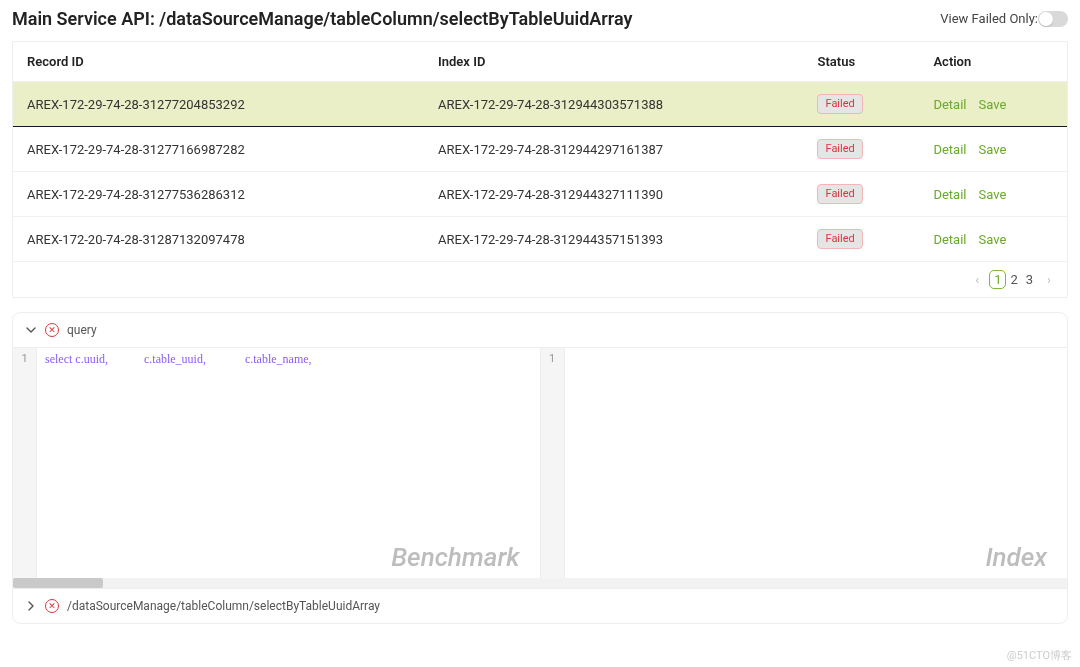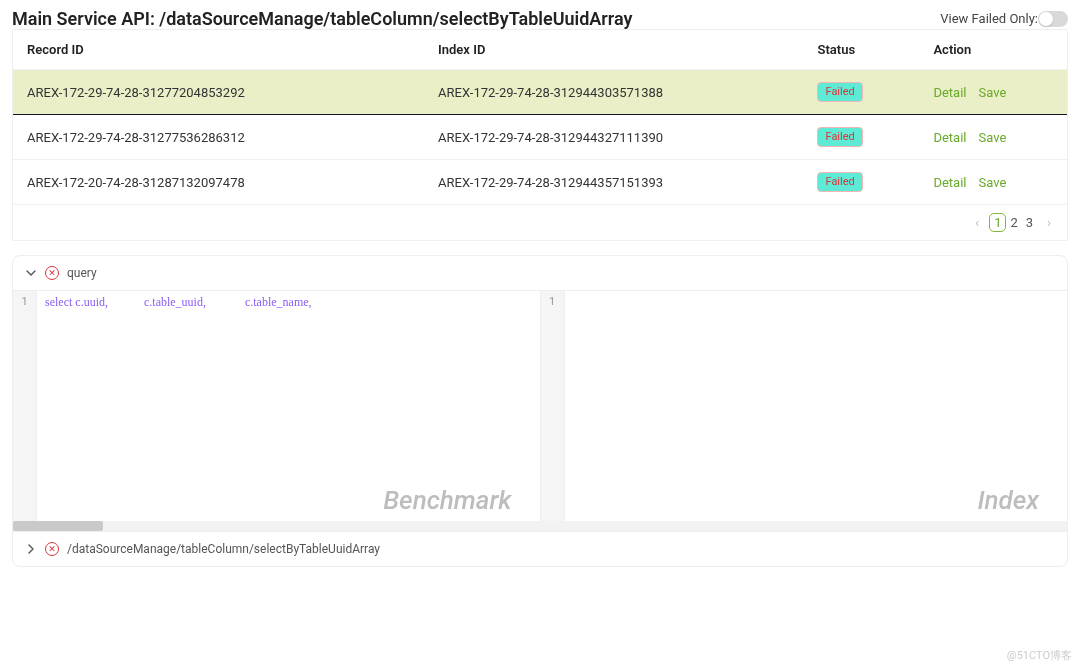--- a/index.html
+++ b/index.html
@@ -9,20 +9,21 @@
     background: #fff;
     color: #333;
     font-size: 13px;
     padding: 8px 12px;
     width: 1080px;
   }
   .header-row {
     display: flex;
     justify-content: space-between;
     align-items: center;
+    margin-bottom: 12px;
   }
   .page-title {
     font-size: 18px;
     font-weight: 600;
     color: #222;
   }
   .toggle-wrap {
     display: flex;
     align-items: center;
     gap: 0;
@@ -70,21 +71,21 @@
     color: #222;
     background: #fff;
   }
   table.data tr.highlight td {
     background: #eaefc7;
     border-bottom: 1px solid #0f172a;
   }
   .badge-failed {
     display: inline-block;
     border: 1px solid #f4b5b5;
-    background: #5eead4;
+    background: #e5e5e5;
     color: #d9363e;
     border-radius: 4px;
     font-size: 11px;
     padding: 1px 7px;
     line-height: 16px;
   }
   .link {
     color: #6aaa2a;
     cursor: pointer;
     margin-right: 12px;
@@ -171,21 +172,21 @@
   .code {
     font-family: Liberation Serif, serif;
     font-size: 12px;
     padding: 4px 8px;
     white-space: pre;
     color:#8b5cf6;
     flex:1;
   }
   .watermark {
     position: absolute;
-    right: 28px;
+    right: 20px;
     bottom: 6px;
     font-size: 26px;
     font-style: italic;
     color: #bdbdbd;
     font-weight: 500;
     pointer-events:none;
   }
   .scroll-track {
     height: 10px;
     background: #f2f2f2;
@@ -234,20 +235,26 @@
         <th style="width:39%">Record ID</th>
         <th style="width:36%">Index ID</th>
         <th style="width:11%">Status</th>
         <th style="width:14%">Action</th>
       </tr>
     </thead>
     <tbody id="rows-body">
         <tr class="highlight">
           <td>AREX-172-29-74-28-31277204853292</td>
           <td>AREX-172-29-74-28-312944303571388</td>
+          <td><span class="badge-failed">Failed</span></td>
+          <td><span class="link">Detail</span><span class="link">Save</span></td>
+        </tr>
+        <tr>
+          <td>AREX-172-29-74-28-31277166987282</td>
+          <td>AREX-172-29-74-28-312944297161387</td>
           <td><span class="badge-failed">Failed</span></td>
           <td><span class="link">Detail</span><span class="link">Save</span></td>
         </tr>
         <tr>
           <td>AREX-172-29-74-28-31277536286312</td>
           <td>AREX-172-29-74-28-312944327111390</td>
           <td><span class="badge-failed">Failed</span></td>
           <td><span class="link">Detail</span><span class="link">Save</span></td>
         </tr>
         <tr>

